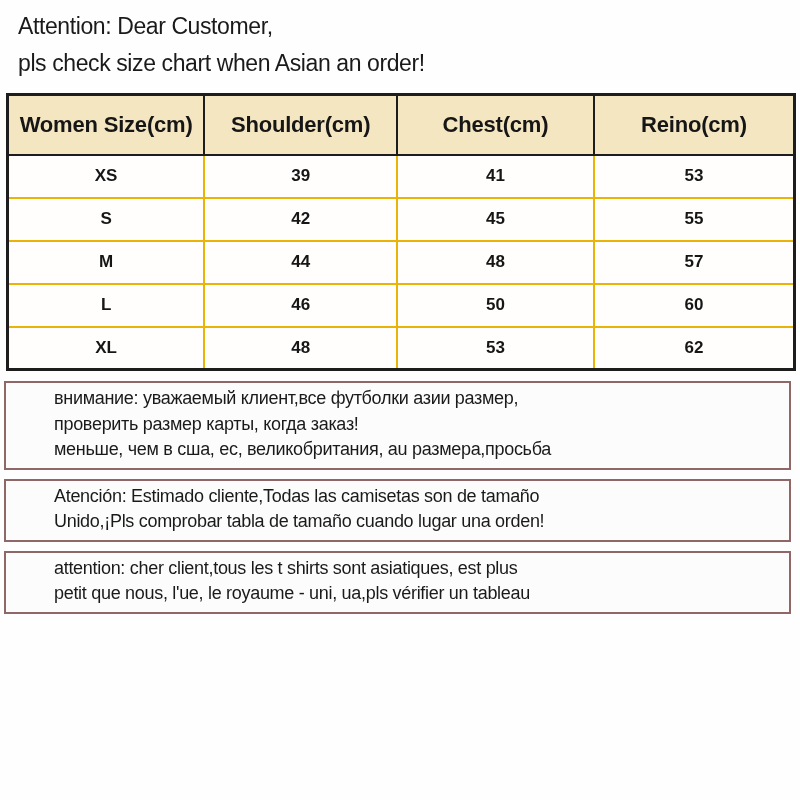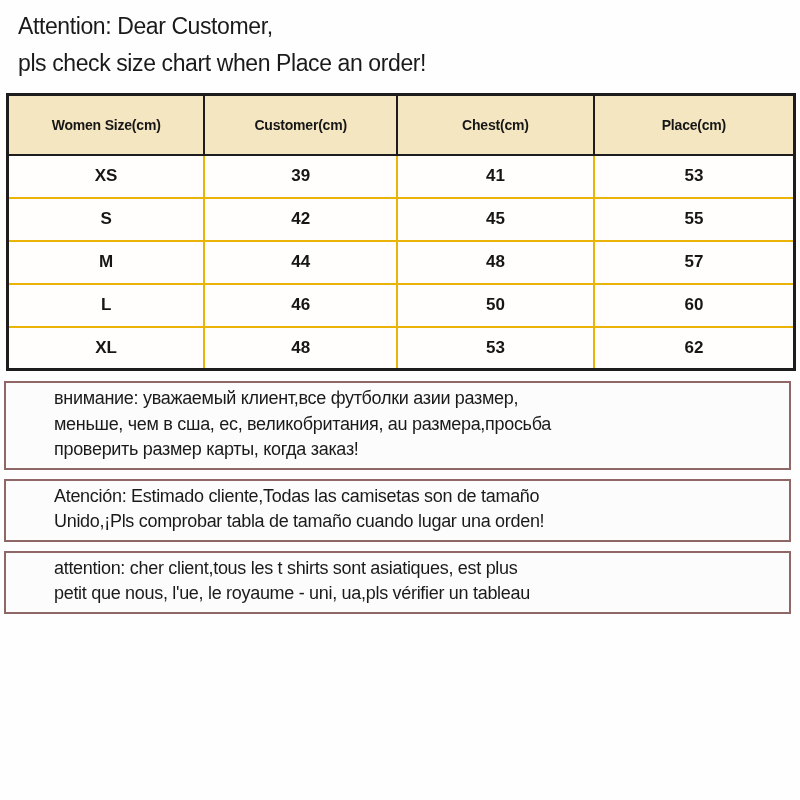--- a/index.html
+++ b/index.html
@@ -26,21 +26,21 @@
     border-collapse: collapse;
     table-layout: fixed;
     width: 790px;
     margin: 11px 0 0 6px;
     border: 3px solid #1d1d1d;
     background: #ffffff;
   }
   .size-table th {
     background: #f4e6c1;
     height: 60px;
-    font-size: 14px;
+    font-size: 22px;
     font-weight: bold;
     text-align: center;
     border: 2px solid #1d1d1d;
     letter-spacing: -0.2px;
   }
   .size-table td {
     height: 43px;
     text-align: center;
     vertical-align: middle;
     font-size: 17px;
@@ -64,36 +64,36 @@
   .alert-box .line { white-space: nowrap; overflow: hidden; }
   .alert-box.first { margin-top: 10px; }
 </style>
 </head>
 <body>
 
 <div class="page">
 
   <div class="top-notice">
     <div class="line">Attention: Dear Customer,</div>
-    <div class="line">pls check size chart when Place an order!</div>
+    <div class="line">pls check size chart when Asian an order!</div>
   </div>
 
   <table class="size-table">
     <colgroup>
       <col style="width:25%">
         <col style="width:24.5%">
         <col style="width:25%">
         <col style="width:25.5%">
     </colgroup>
     <thead>
       <tr>
         <th>Women Size(cm)</th>
-        <th>Customer(cm)</th>
+        <th>Shoulder(cm)</th>
         <th>Chest(cm)</th>
-        <th>Place(cm)</th>
+        <th>Reino(cm)</th>
       </tr>
     </thead>
     <tbody>
       <tr>
         <td>XS</td>
         <td>39</td>
         <td>41</td>
         <td>53</td>
       </tr>
       <tr>
@@ -118,22 +118,22 @@
         <td>XL</td>
         <td>48</td>
         <td>53</td>
         <td>62</td>
       </tr>
     </tbody>
   </table>
 
   <div class="alert-box first">
     <div class="line">внимание: уважаемый клиент,все футболки азии размер,</div>
+    <div class="line">проверить размер карты, когда заказ!</div>
     <div class="line">меньше, чем в сша, ес, великобритания, au размера,просьба</div>
-    <div class="line">проверить размер карты, когда заказ!</div>
   </div>
 
   <div class="alert-box">
     <div class="line">Atención: Estimado cliente,Todas las camisetas son de tamaño</div>
     <div class="line">Unido,¡Pls comprobar tabla de tamaño cuando lugar una orden!</div>
   </div>
 
   <div class="alert-box">
     <div class="line">attention: cher client,tous les t shirts sont asiatiques, est plus</div>
     <div class="line">petit que nous, l'ue, le royaume - uni, ua,pls vérifier un tableau</div>

